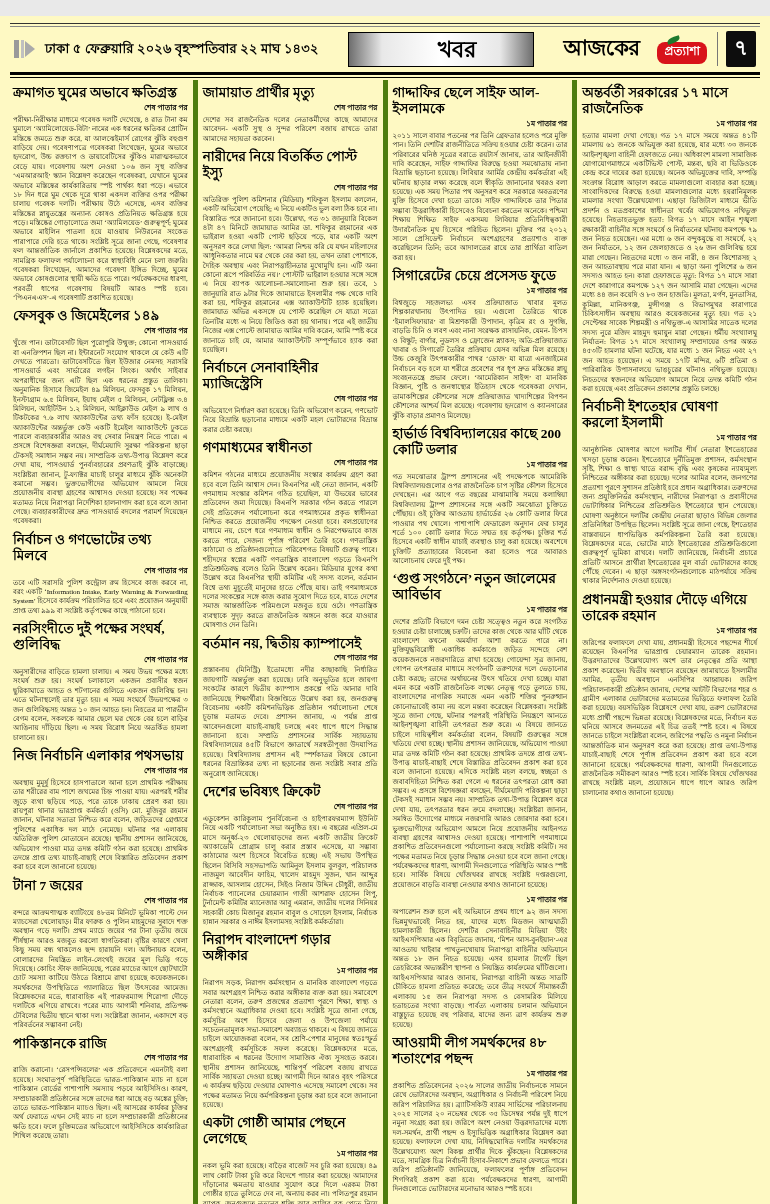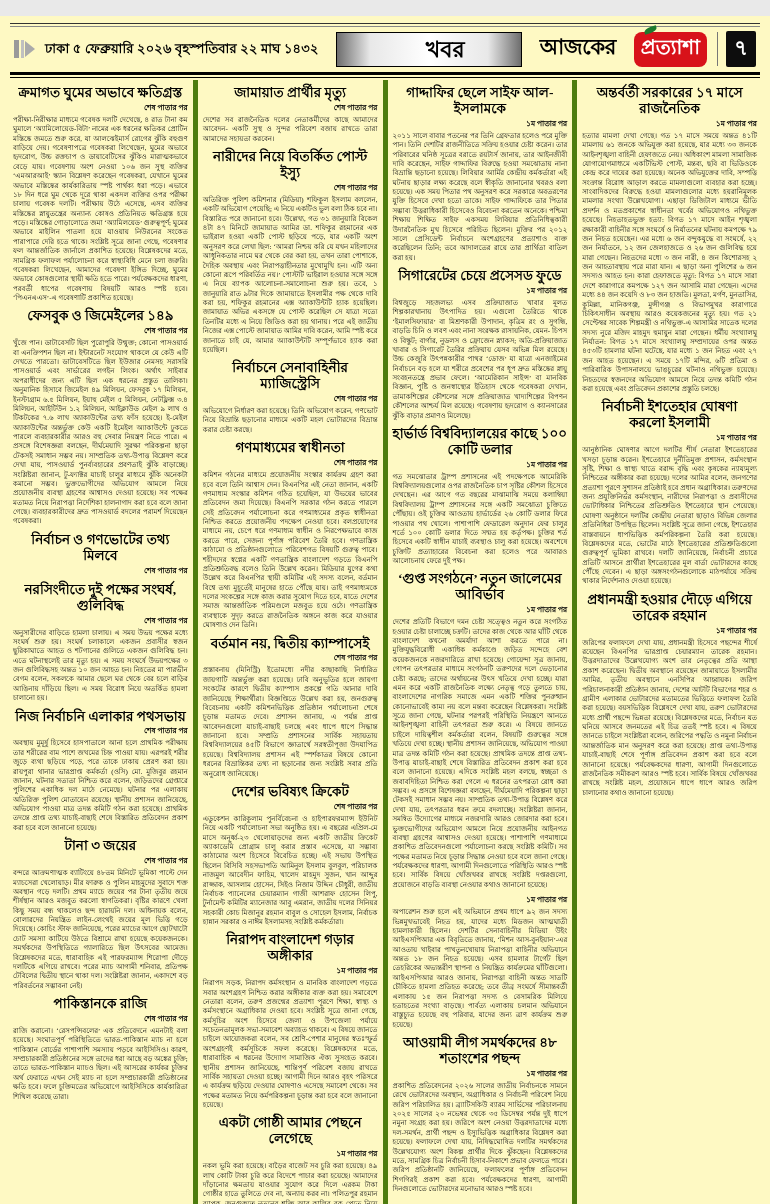--- a/index.html
+++ b/index.html
@@ -14,34 +14,34 @@
   .marker-icon .bar2{position:absolute;left:7px;top:2px;width:3px;height:18px;background:#c0c0c0;}
   .marker-icon .tri{position:absolute;left:11px;top:3px;width:0;height:0;
       border-top:8px solid transparent;border-bottom:8px solid transparent;border-left:10px solid #aaa;}
   .dateline{font-size:13px;font-weight:bold;letter-spacing:.2px;white-space:nowrap;}
   .section-box{border:1px solid #000;width:152px;height:33px;line-height:33px;text-align:center;
       font-size:22px;font-weight:bold;
       background:linear-gradient(90deg,#6e6e6e 0%,#e8e8e8 18%,#ffffff 50%,#e8e8e8 82%,#6e6e6e 100%);padding-left:32px;}
   .logo-area{display:flex;align-items:center;}
   .logo{display:flex;align-items:baseline;gap:18px;padding-right:10px;}
   .logo-black{font-size:21px;font-weight:bold;letter-spacing:-.5px;}
-  .logo-red{position:relative;color:#fff;font-size:20px;font-weight:bold;
+  .logo-red{position:relative;color:#fff;font-size:12px;font-weight:bold;
       padding:0 7px 2px;border-radius:8px;background:#d8121a;}
   .leaf-icon{position:absolute;top:-5px;left:10px;width:13px;height:6px;background:#1d7a2e;
       border-radius:60% 0 60% 0;transform:rotate(-18deg);}
   .pageno-sep{width:1px;height:34px;background:#777;margin-right:8px;}
   .pageno{background:#0d0d0d;color:#fff;width:30px;height:36px;display:flex;align-items:center;
       justify-content:center;font-size:21px;font-weight:bold;border-radius:2px;}
   .rule-heavy{margin:0 10px;border-top:3px solid #000;border-bottom:1px solid #000;height:2px;}
   
   .content{display:flex;align-items:stretch;padding:2px 8px 0;height:1140px;overflow:hidden;}
   .col{flex:1 1 0;padding:0 5px;overflow:hidden;}
   .col + .col{border-left:5px solid #4d7c0f;}
   .article{margin:0 0 4px;}
-  .hl{font-size:13.5px;font-weight:bold;text-align:center;line-height:1.18;margin:5px 0 1px;
+  .hl{font-size:13.5px;font-weight:bold;text-align:left;line-height:1.18;margin:5px 0 1px;
       font-family:"Liberation Serif","DejaVu Serif",serif;}
   .cont{font-size:7.5px;font-weight:bold;text-align:right;margin:0 0 2px;}
   .body{font-size:7px;line-height:1.34;text-align:justify;margin:0;word-break:break-word;color:#0b0b0b;}
 </style>
 </head>
 <body>
 
 <div class="page">
 
   <div class="topline"></div>
@@ -79,33 +79,34 @@
         <p class="body">পরীক্ষা-নিরীক্ষার মাধ্যমে গবেষক দলটি দেখেছে, ৪ রাত টানা কম ঘুমালে ‘অ্যামিলোয়েড-বিটা’ নামের এক ধরনের ক্ষতিকর প্রোটিন মস্তিষ্কে জমতে শুরু করে, যা আলঝেইমার্স রোগের ঝুঁকি বহুগুণ বাড়িয়ে দেয়। গবেষণাপত্রে গবেষকরা লিখেছেন, ঘুমের অভাবে হৃদরোগ, উচ্চ রক্তচাপ ও ডায়াবেটিসের ঝুঁকিও মারাত্মকভাবে বেড়ে যায়। গবেষণায় অংশ নেওয়া ১০৬ জন সুস্থ ব্যক্তির ‘এমআরআই’ স্ক্যান বিশ্লেষণ করেছেন গবেষকরা, যেখানে ঘুমের অভাবে মস্তিষ্কের কার্যকারিতায় স্পষ্ট পার্থক্য ধরা পড়ে। এভাবে ১৮ দিন ধরে ঘুম থেকে দূরে থাকা একদল ব্যক্তির ওপর পরীক্ষা চালায় গবেষক দলটি। পরীক্ষায় উঠে এসেছে, এসব ব্যক্তির মস্তিষ্কের স্নায়ুতন্ত্রের অন্যান্য কোষও প্রতিনিয়ত ক্ষতিগ্রস্ত হয়ে পড়ে। মস্তিষ্কের গোড়ালোতে জমা ‘অ্যামিলয়েড’ গুরুত্বপূর্ণ; ঘুমের অভাবে মাইলিন পাতলা হয়ে যাওয়ায় নিউরনের সংকেত পারাপারে দেরি হতে থাকে। সংশ্লিষ্ট সূত্রে জানা গেছে, গবেষণার ফল আন্তর্জাতিক জার্নালে প্রকাশিত হয়েছে। বিশ্লেষকদের মতে, সামগ্রিক ফলাফল পর্যালোচনা করে স্বাস্থ্যবিধি মেনে চলা জরুরি। গবেষকরা লিখেছেন, আমাদের গবেষণা ইঙ্গিত দিচ্ছে, ঘুমের অভাবে কোষগুলোর স্থায়ী ক্ষতি হতে পারে। পর্যবেক্ষকদের ধারণা, পরবর্তী ধাপের গবেষণায় বিষয়টি আরও স্পষ্ট হবে। ‘পিএনএএস’-এ গবেষণাটি প্রকাশিত হয়েছে।</p>
       </section>
       <section class="article">
         <h2 class="hl">ফেসবুক ও জিমেইলের ১৪৯</h2>
         <div class="cont">শেষ পাতার পর</div>
         <p class="body">খুঁজে পান। ডাটাবেসটি ছিল পুরোপুরি উন্মুক্ত; কোনো পাসওয়ার্ড বা এনক্রিপশন ছিল না। ইন্টারনেট সংযোগ থাকলে যে কেউ এটি দেখতে পারতো। ডাটাবেসটিতে ছিল ইউজার নেমসহ সরাসরি পাসওয়ার্ড এবং সার্ভারের লগইন লিংক। অর্থাৎ সাইবার অপরাধীদের জন্য এটি ছিল এক ধরনের প্রস্তুত তালিকা। অনুমানিক হিসাবে জিমেইল ৪৯ মিলিয়ন, ফেসবুক ১৭ মিলিয়ন, ইনস্টাগ্রাম ৬.৫ মিলিয়ন, ইয়াহু মেইল ৫ মিলিয়ন, নেটফ্লিক্স ৩.৪ মিলিয়ন, আইটিউন ১.২ মিলিয়ন, আইক্লাউড মেইল ৯ লাখ ও টিকটকের ৭.৬ লাখ অ্যাকাউন্টের তথ্য ফাঁস হয়েছে। ই-মেইল অ্যাকাউন্টের অন্তর্ভুক্ত কেউ একটি ইমেইল অ্যাকাউন্টে ঢুকতে পারলে ব্যবহারকারীর আরও বহু সেবার নিয়ন্ত্রণ নিতে পারে। এ প্রসঙ্গে বিশেষজ্ঞরা বলছেন, দীর্ঘমেয়াদি সুরক্ষা পরিকল্পনা ছাড়া টেকসই সমাধান সম্ভব নয়। সাম্প্রতিক তথ্য-উপাত্ত বিশ্লেষণ করে দেখা যায়, পাসওয়ার্ড পুনর্ব্যবহারের প্রবণতাই ঝুঁকি বাড়াচ্ছে। সংশ্লিষ্টরা জানান, টু-ফ্যাক্টর যাচাই চালুর মাধ্যমে ঝুঁকি অনেকটা কমানো সম্ভব। ভুক্তভোগীদের অভিযোগ আমলে নিয়ে প্রয়োজনীয় ব্যবস্থা গ্রহণের আশ্বাসও দেওয়া হয়েছে। সব পক্ষের মতামত নিয়ে নিরাপত্তা নির্দেশিকা হালনাগাদ করা হবে বলে জানা গেছে। ব্যবহারকারীদের দ্রুত পাসওয়ার্ড বদলের পরামর্শ দিয়েছেন গবেষকরা।</p>
       </section>
       <section class="article">
         <h2 class="hl">নির্বাচন ও গণভোটের তথ্য মিলবে</h2>
         <div class="cont">শেষ পাতার পর</div>
+        <p class="body">তবে এটি সরাসরি পুলিশ কন্ট্রোল রুম হিসেবে কাজ করবে না, বরং একটি ‘Information Intake, Early Warning &amp; Forwarding System’ হিসেবে কার্যক্রম পরিচালিত হবে এবং প্রয়োজন অনুযায়ী প্রাপ্ত তথ্য ৯৯৯ বা সংশ্লিষ্ট কর্তৃপক্ষের কাছে পাঠানো হবে।</p>
       </section>
       <section class="article">
         <h2 class="hl">নরসিংদীতে দুই পক্ষের সংঘর্ষ, গুলিবিদ্ধ</h2>
         <div class="cont">শেষ পাতার পর</div>
         <p class="body">অনুসারীদের বাড়িতে হামলা চালায়। এ সময় উভয় পক্ষের মধ্যে সংঘর্ষ শুরু হয়। সংঘর্ষ চলাকালে একজন প্রবাসীর স্বজন ছুরিকাঘাতে আহত ও শটগানের গুলিতে একজন গুলিবিদ্ধ হন। এতে ঘটনাস্থলেই তার মৃত্যু হয়। এ সময় সংঘর্ষে উভয়পক্ষের ৩ জন গুলিবিদ্ধসহ অন্তত ১০ জন আহত হন। নিহতের মা পারভীন বেগম বলেন, সকলকে আমার ছেলে ঘর থেকে বের হলে বাড়ির আঙিনায় দাঁড়িয়ে ছিল। এ সময় বিরোধ নিয়ে অতর্কিত হামলা চালানো হয়।</p>
       </section>
       <section class="article">
         <h2 class="hl">নিজ নির্বাচনি এলাকার পথসভায়</h2>
         <div class="cont">শেষ পাতার পর</div>
         <p class="body">অবস্থায় মুমূর্ষু হিসেবে হাসপাতালে আনা হলে প্রাথমিক পরীক্ষায় তার শরীরের বাম পাশে জখমের চিহ্ন পাওয়া যায়। এরপরই শরীর জুড়ে ব্যথা ছড়িয়ে পড়ে, পরে তাকে ঢাকায় প্রেরণ করা হয়। রায়পুরা থানার ভারপ্রাপ্ত কর্মকর্তা (ওসি) মো. মুজিবুর রহমান জানান, ঘটনার সত্যতা নিশ্চিত করে বলেন, জড়িতদের গ্রেপ্তারে পুলিশের একাধিক দল মাঠে নেমেছে। ঘটনার পর এলাকায় অতিরিক্ত পুলিশ মোতায়েন রয়েছে। স্থানীয় প্রশাসন জানিয়েছে, অভিযোগ পাওয়া মাত্র তদন্ত কমিটি গঠন করা হয়েছে। প্রাথমিক তদন্তে প্রাপ্ত তথ্য যাচাই-বাছাই শেষে বিস্তারিত প্রতিবেদন প্রকাশ করা হবে বলে জানানো হয়েছে।</p>
       </section>
       <section class="article">
-        <h2 class="hl">টানা ৩ জয়ের</h2>
+        <h2 class="hl">টানা 7 জয়ের</h2>
         <div class="cont">শেষ পাতার পর</div>
         <p class="body">বন্দরে আক্রমণাত্মক ব্যাটিংয়ে ৪৮তম মিনিটে ভূমিকা পাল্টে দেন ম্যাচসেরা খেলোয়াড়। মীর ফারুক ও পুলিন মাহমুদের সুবাদে শক্ত অবস্থান গড়ে দলটি। প্রথম ম্যাচে জয়ের পর টানা তৃতীয় জয়ে শীর্ষস্থান আরও মজবুত করলো স্বাগতিকরা। বৃষ্টির কারণে খেলা কিছু সময় বন্ধ থাকলেও ছন্দ হারায়নি দল। অধিনায়ক বলেন, বোলারদের নিয়ন্ত্রিত লাইন-লেংথই জয়ের মূল ভিত্তি গড়ে দিয়েছে। কোচিং স্টাফ জানিয়েছে, পরের ম্যাচের আগে ছোটখাটো চোট সমস্যা কাটিয়ে উঠতে বিশ্রামে রাখা হয়েছে কয়েকজনকে। সমর্থকদের উপস্থিতিতে গ্যালারিতে ছিল উৎসবের আমেজ। বিশ্লেষকদের মতে, ধারাবাহিক এই পারফরম্যান্স শিরোপা দৌড়ে দলটিকে এগিয়ে রাখবে। পরের ম্যাচ আগামী শনিবার, প্রতিপক্ষ টেবিলের দ্বিতীয় স্থানে থাকা দল। সংশ্লিষ্টরা জানান, একাদশে বড় পরিবর্তনের সম্ভাবনা নেই।</p>
       </section>
       <section class="article">
         <h2 class="hl">পাকিস্তানকে রাজি</h2>
         <div class="cont">শেষ পাতার পর</div>
         <p class="body">রাজি করানো। ‘রেসপন্সিবলের’ এক প্রতিবেদনে এমনটাই বলা হয়েছে। সংঘাতপূর্ণ পরিস্থিতিতে ভারত-পাকিস্তান ম্যাচ না হলে পাকিস্তান বোর্ডের পাশাপাশি সমস্যায় পড়বে আইসিসিও। কারণ, সম্প্রচারকারী প্রতিষ্ঠানের সঙ্গে তাদের ধরা আছে বড় অঙ্কের চুক্তি; তাতে ভারত-পাকিস্তান ম্যাচও ছিল। এই আসরের কার্যকর চুক্তির অর্থ ফেরাতে এখন সেই ম্যাচ না হলে সম্প্রচারকারী প্রতিষ্ঠানের ক্ষতি হবে। ফলে চুক্তিমতের অভিযোগে আইসিসিকে কার্যকারিতা শিথিল করেছে তারা।</p>
       </section>
     </div>
 
@@ -157,21 +158,21 @@
         <h2 class="hl">গাদ্দাফির ছেলে সাইফ আল-ইসলামকে</h2>
         <div class="cont">১ম পাতার পর</div>
         <p class="body">২০১১ সালে বাবার পতনের পর তিনি গ্রেফতার হলেও পরে মুক্তি পান। তিনি দেশটির রাজনীতিতে সক্রিয় হওয়ার চেষ্টা করেন। তার পরিবারের ঘনিষ্ঠ সূত্রের বরাতে রয়টার্স জানায়, তার আইনজীবী দাবি করেছেন, সাইফ গাদ্দাফির বিরুদ্ধে হওয়া সমঝোতায় নানা বিভ্রান্তি ছড়ানো হয়েছে। লিবিয়ার আর্মির কেন্দ্রীয় কর্মকর্তারা এই ঘটনায় ছাড়ার লক্ষ্য করেছে বলে স্বীকৃতি জানানোর খবরও বলা হয়েছে। এক সময় পিতার পথ অনুসরণ করে সরকারে অবতরণের যুক্তি হিসেবে দেখা হতো তাকে। সাইফ গাদ্দাফিকে তার পিতার সম্ভাব্য উত্তরাধিকারী হিসেবেও বিবেচনা করতেন অনেকে। পশ্চিমা শিক্ষায় শিক্ষিত সাইফ একসময় লিবিয়ার প্রতিনিধিত্বকারী উদারনৈতিক মুখ হিসেবে পরিচিত ছিলেন। মুক্তির পর ২০১২ সালে প্রেসিডেন্ট নির্বাচনে অংশগ্রহণের প্রত্যাশাও ব্যক্ত করেছিলেন তিনি; তবে আদালতের রায়ে তার প্রার্থিতা বাতিল করা হয়।</p>
       </section>
       <section class="article">
         <h2 class="hl">সিগারেটের চেয়ে প্রসেসড ফুডে</h2>
         <div class="cont">১ম পাতার পর</div>
         <p class="body">বিশ্বজুড়ে সহজলভ্য এসব প্রক্রিয়াজাত খাবার মূলত শিল্পকারখানায় উৎপাদিত হয়। এগুলো তৈরিতে থাকে ‘ইমালসিফায়ার’ বা মিশ্রণকারী উপাদান, কৃত্রিম রং ও সুগন্ধি, বাড়তি চিনি ও লবণ এবং নানা সংরক্ষক রাসায়নিক, যেমন- চিপস ও বিস্কুট; বার্গার, নুডলস ও ফ্রোজেন স্ন্যাকস; অতি-প্রক্রিয়াজাত খাবার ও সিগারেট তৈরির প্রক্রিয়ায় যেসব অভিন্ন মিল রয়েছে। উচ্চ কেজুরি উৎপন্নকারীর পাথর ‘ডোজ’ যা যাত্রা এনজাইমের নির্বাচনে বড় হলে যা শরীরে প্রবেশের পর ধূপ দ্রুত মস্তিষ্কের স্নায়ু সংবহনতন্ত্রে প্রভাব ফেলে। ‘আমেরিকান সাইন্স’ বা মানবিক বিজ্ঞান, পুষ্টি ও জনস্বাস্থ্যের ইতিহাস থেকে গবেষকরা দেখান, তামাকশিল্পের কৌশলের সঙ্গে প্রক্রিয়াজাত খাদ্যশিল্পের বিপণন কৌশলের আশ্চর্য মিল রয়েছে। গবেষণায় হৃদরোগ ও ক্যানসারের ঝুঁকি বাড়ার প্রমাণও মিলেছে।</p>
       </section>
       <section class="article">
-        <h2 class="hl">হার্ভার্ড বিশ্ববিদ্যালয়ের কাছে ১০০ কোটি ডলার</h2>
+        <h2 class="hl">হার্ভার্ড বিশ্ববিদ্যালয়ের কাছে 200 কোটি ডলার</h2>
         <div class="cont">১ম পাতার পর</div>
         <p class="body">গত সমঝোতার ট্রাম্প প্রশাসনের এই পদক্ষেপকে আমেরিকি বিশ্ববিদ্যালয়গুলোর ওপর রাজনৈতিক চাপ সৃষ্টির কৌশল হিসেবে দেখছেন। এর আগে গত বছরের মাঝামাঝি সময়ে কলাম্বিয়া বিশ্ববিদ্যালয় ট্রাম্প প্রশাসনের সঙ্গে একটি সমঝোতা চুক্তিতে পৌঁছায়। ওই চুক্তির আওতায় হার্ভার্ডের ২৬ কোটি ডলার ফিরে পাওয়ার পথ খোলে। পাশাপাশি ফেডারেল অনুদান ফের চালুর শর্তে ১০০ কোটি ডলার দিতে সম্মত হয় কর্তৃপক্ষ। চুক্তির শর্ত হিসেবে একটি স্বাধীন যাচাই ব্যবস্থাও চালু করা হয়েছে। অবশেষে চুক্তিটি প্রত্যাহারের বিবেচনা করা হলেও পরে আবারও আলোচনায় ফেরে দুই পক্ষ।</p>
       </section>
       <section class="article">
         <h2 class="hl">‘গুপ্ত সংগঠনে’ নতুন জালেমের আবির্ভাব</h2>
         <div class="cont">১ম পাতার পর</div>
         <p class="body">দেশের প্রতিটি বিভাগে দমন চেষ্টা সত্ত্বেও নতুন করে সংগঠিত হওয়ার চেষ্টা চালাচ্ছে চক্রটি। তাদের কাজ থেকে আর ঘাঁটি থেকে বাংলাদেশ কখনো অমর্যাদা আশা করতে পারে না। মুক্তিযুদ্ধবিরোধী একাধিক কর্মকাণ্ডে জড়িত সন্দেহে বেশ কয়েকজনকে নজরদারিতে রাখা হয়েছে। গোয়েন্দা সূত্র জানায়, গোপন তৎপরতার মাধ্যমে সংগঠনটি তরুণদের দলে ভেড়ানোর চেষ্টা করছে; তাদের অর্থায়নের উৎস খতিয়ে দেখা হচ্ছে। যারা এমন করে একটি রাজনৈতিক লক্ষ্যে নেতৃত্ব গড়ে তুলতে চায়, বাংলাদেশের নাগরিক সমাজে এমন একটি শক্তির পুনরুত্থান কোনোভাবেই কাম্য নয় বলে মন্তব্য করেছেন বিশ্লেষকরা। সংশ্লিষ্ট সূত্রে জানা গেছে, ঘটনার পরপরই পরিস্থিতি নিয়ন্ত্রণে আনতে আইনশৃঙ্খলা বাহিনী তৎপরতা শুরু করে। এ বিষয়ে জানতে চাইলে দায়িত্বশীল কর্মকর্তারা বলেন, বিষয়টি গুরুত্বের সঙ্গে খতিয়ে দেখা হচ্ছে। স্থানীয় প্রশাসন জানিয়েছে, অভিযোগ পাওয়া মাত্র তদন্ত কমিটি গঠন করা হয়েছে। প্রাথমিক তদন্তে প্রাপ্ত তথ্য-উপাত্ত যাচাই-বাছাই শেষে বিস্তারিত প্রতিবেদন প্রকাশ করা হবে বলে জানানো হয়েছে। এদিকে সংশ্লিষ্ট মহল বলছে, স্বচ্ছতা ও জবাবদিহিতা নিশ্চিত করা গেলে এ ধরনের তৎপরতা রোধ করা সম্ভব। এ প্রসঙ্গে বিশেষজ্ঞরা বলছেন, দীর্ঘমেয়াদি পরিকল্পনা ছাড়া টেকসই সমাধান সম্ভব নয়। সাম্প্রতিক তথ্য-উপাত্ত বিশ্লেষণ করে দেখা যায়, তৎপরতার ধরন ক্রমে বদলাচ্ছে। সংশ্লিষ্টরা জানান, সমন্বিত উদ্যোগের মাধ্যমে নজরদারি আরও জোরদার করা হবে। ভুক্তভোগীদের অভিযোগ আমলে নিয়ে প্রয়োজনীয় আইনগত ব্যবস্থা গ্রহণের আশ্বাসও দেওয়া হয়েছে। পাশাপাশি গণমাধ্যমে প্রকাশিত প্রতিবেদনগুলো পর্যালোচনা করছে সংশ্লিষ্ট কমিটি। সব পক্ষের মতামত নিয়ে চূড়ান্ত সিদ্ধান্ত নেওয়া হবে বলে জানা গেছে। পর্যবেক্ষকদের ধারণা, আগামী দিনগুলোতে পরিস্থিতি আরও স্পষ্ট হবে। সার্বিক বিষয়ে খোঁজখবর রাখছে সংশ্লিষ্ট দপ্তরগুলো, প্রয়োজনে বাড়তি ব্যবস্থা নেওয়ার কথাও জানানো হয়েছে।</p>
       </section>
       <section class="article">
         <div class="cont">১ম পাতার পর</div>

